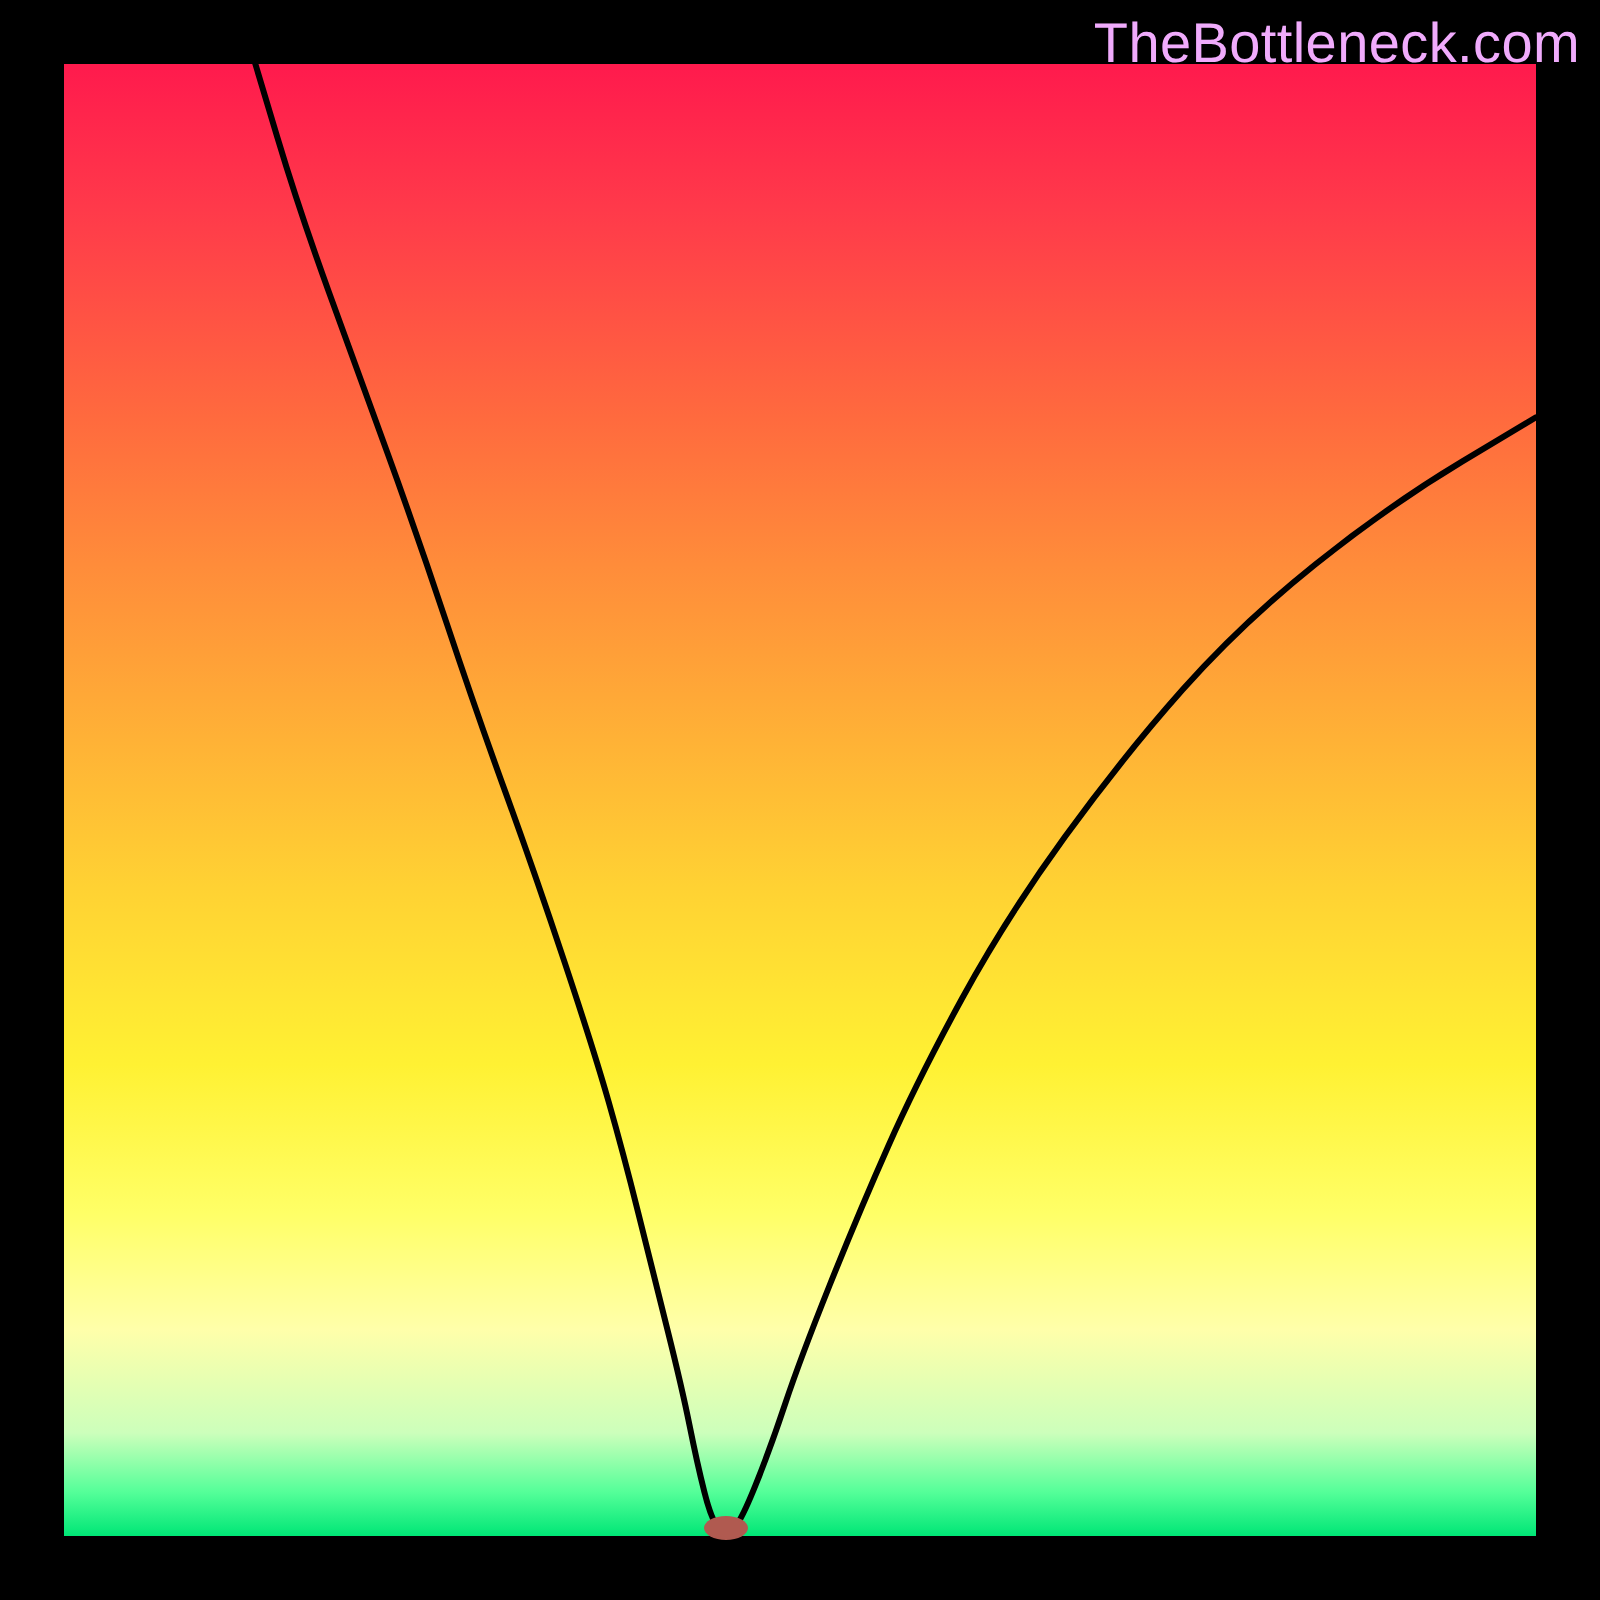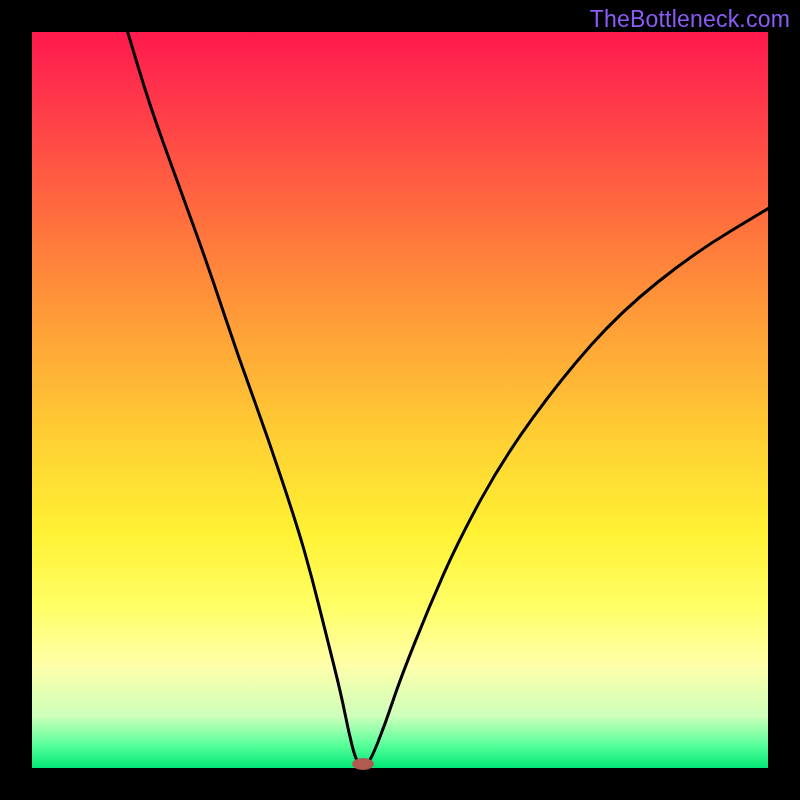--- a/index.html
+++ b/index.html
@@ -19,22 +19,22 @@
       #fff133 68%,
       #ffff66 78%,
       #ffffaa 86%,
       #ccffbb 93%,
       #55ff99 97%,
       #00e676 100%);
   }
   .watermark {
     position: absolute;
     top: 6px; right: 10px;
-    color: #8b5cf6;
-    font-size: 23px;
+    color: #f0abfc;
+    font-size: 28px;
     font-weight: 400;
     letter-spacing: 0.2px;
   }
   svg.curve {
     position: absolute;
     left: 32px; top: 32px;
     width: 736px; height: 736px;
   }
   .minimum-marker {
     position: absolute;

